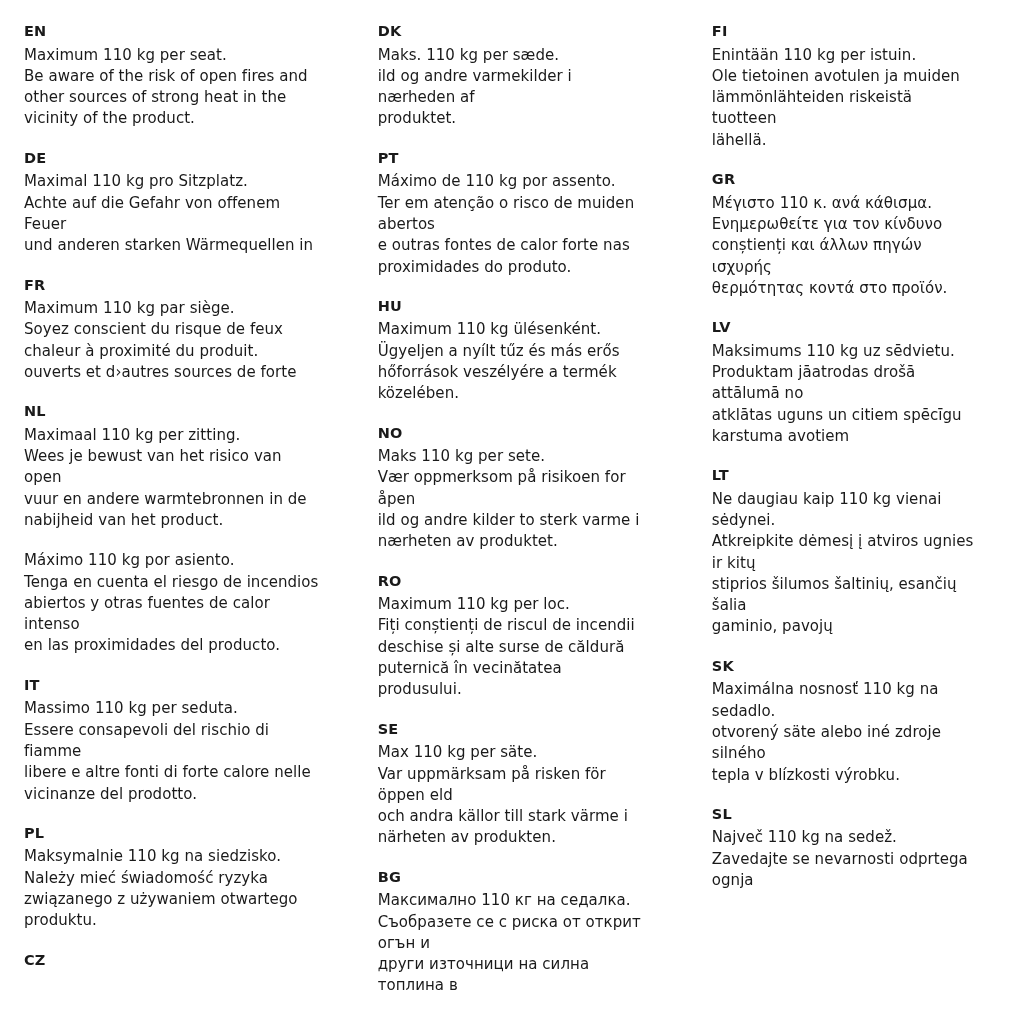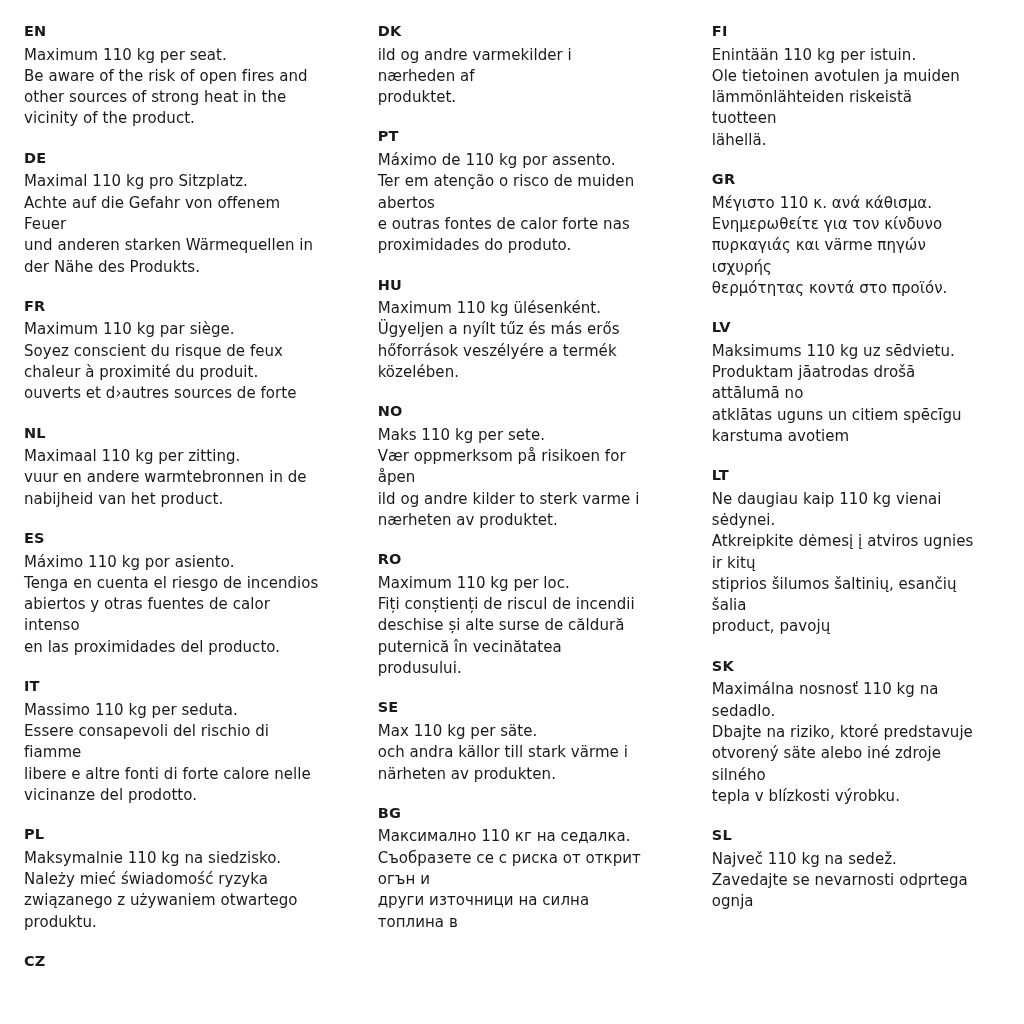--- a/index.html
+++ b/index.html
@@ -62,37 +62,36 @@
           <div class="line">Maximum 110 kg per seat.</div>
           <div class="line">Be aware of the risk of open fires and</div>
           <div class="line">other sources of strong heat in the</div>
           <div class="line">vicinity of the product.</div>
         </div>
         <div class="entry">
           <div class="code">DE</div>
           <div class="line">Maximal 110 kg pro Sitzplatz.</div>
           <div class="line">Achte auf die Gefahr von offenem Feuer</div>
           <div class="line">und anderen starken Wärmequellen in</div>
-          <div class="line">der Nähe des Produkts.</div>
         </div>
         <div class="entry">
           <div class="code">FR</div>
           <div class="line">Maximum 110 kg par siège.</div>
           <div class="line">Soyez conscient du risque de feux</div>
           <div class="line">chaleur à proximité du produit.</div>
           <div class="line">ouverts et d›autres sources de forte</div>
         </div>
         <div class="entry">
           <div class="code">NL</div>
           <div class="line">Maximaal 110 kg per zitting.</div>
+          <div class="line">Wees je bewust van het risico van open</div>
           <div class="line">vuur en andere warmtebronnen in de</div>
           <div class="line">nabijheid van het product.</div>
         </div>
         <div class="entry">
-          <div class="code">ES</div>
           <div class="line">Máximo 110 kg por asiento.</div>
           <div class="line">Tenga en cuenta el riesgo de incendios</div>
           <div class="line">abiertos y otras fuentes de calor intenso</div>
           <div class="line">en las proximidades del producto.</div>
         </div>
         <div class="entry">
           <div class="code">IT</div>
           <div class="line">Massimo 110 kg per seduta.</div>
           <div class="line">Essere consapevoli del rischio di fiamme</div>
           <div class="line">libere e altre fonti di forte calore nelle</div>
@@ -105,20 +104,21 @@
           <div class="line">związanego z używaniem otwartego</div>
           <div class="line">produktu.</div>
         </div>
         <div class="entry">
           <div class="code">CZ</div>
         </div>
       </div>
     <div class="col col-2">
         <div class="entry">
           <div class="code">DK</div>
+          <div class="line">Maks. 110 kg per sæde.</div>
           <div class="line">ild og andre varmekilder i nærheden af</div>
           <div class="line">produktet.</div>
         </div>
         <div class="entry">
           <div class="code">PT</div>
           <div class="line">Máximo de 110 kg por assento.</div>
           <div class="line">Ter em atenção o risco de muiden abertos</div>
           <div class="line">e outras fontes de calor forte nas</div>
           <div class="line">proximidades do produto.</div>
         </div>
@@ -139,20 +139,21 @@
         <div class="entry">
           <div class="code">RO</div>
           <div class="line">Maximum 110 kg per loc.</div>
           <div class="line">Fiți conștienți de riscul de incendii</div>
           <div class="line">deschise și alte surse de căldură</div>
           <div class="line">puternică în vecinătatea produsului.</div>
         </div>
         <div class="entry">
           <div class="code">SE</div>
           <div class="line">Max 110 kg per säte.</div>
+          <div class="line">Var uppmärksam på risken för öppen eld</div>
           <div class="line">och andra källor till stark värme i</div>
           <div class="line">närheten av produkten.</div>
         </div>
         <div class="entry">
           <div class="code">BG</div>
           <div class="line">Максимално 110 кг на седалка.</div>
           <div class="line">Съобразете се с риска от открит огън и</div>
           <div class="line">други източници на силна топлина в</div>
         </div>
       </div>
@@ -161,41 +162,40 @@
           <div class="code">FI</div>
           <div class="line">Enintään 110 kg per istuin.</div>
           <div class="line">Ole tietoinen avotulen ja muiden</div>
           <div class="line">lämmönlähteiden riskeistä tuotteen</div>
           <div class="line">lähellä.</div>
         </div>
         <div class="entry">
           <div class="code">GR</div>
           <div class="line">Μέγιστο 110 κ. ανά κάθισμα.</div>
           <div class="line"> Ενημερωθείτε για τον κίνδυνο</div>
-          <div class="line">πυρκαγιάς και värme πηγών ισχυρής</div>
+          <div class="line">conștienți και άλλων πηγών ισχυρής</div>
           <div class="line">θερμότητας κοντά στο προϊόν.</div>
         </div>
         <div class="entry">
           <div class="code">LV</div>
           <div class="line">Maksimums 110 kg uz sēdvietu.</div>
           <div class="line">Produktam jāatrodas drošā attālumā no</div>
           <div class="line">atklātas uguns un citiem spēcīgu</div>
           <div class="line">karstuma avotiem</div>
         </div>
         <div class="entry">
           <div class="code">LT</div>
           <div class="line">Ne daugiau kaip 110 kg vienai sėdynei.</div>
           <div class="line">Atkreipkite dėmesį į atviros ugnies ir kitų</div>
           <div class="line">stiprios šilumos šaltinių, esančių šalia</div>
-          <div class="line">product, pavojų</div>
+          <div class="line">gaminio, pavojų</div>
         </div>
         <div class="entry">
           <div class="code">SK</div>
           <div class="line">Maximálna nosnosť 110 kg na sedadlo.</div>
-          <div class="line">Dbajte na riziko, ktoré predstavuje</div>
           <div class="line">otvorený säte alebo iné zdroje silného</div>
           <div class="line">tepla v blízkosti výrobku.</div>
         </div>
         <div class="entry">
           <div class="code">SL</div>
           <div class="line">Največ 110 kg na sedež.</div>
           <div class="line">Zavedajte se nevarnosti odprtega ognja</div>
         </div>
       </div>
   </div>

